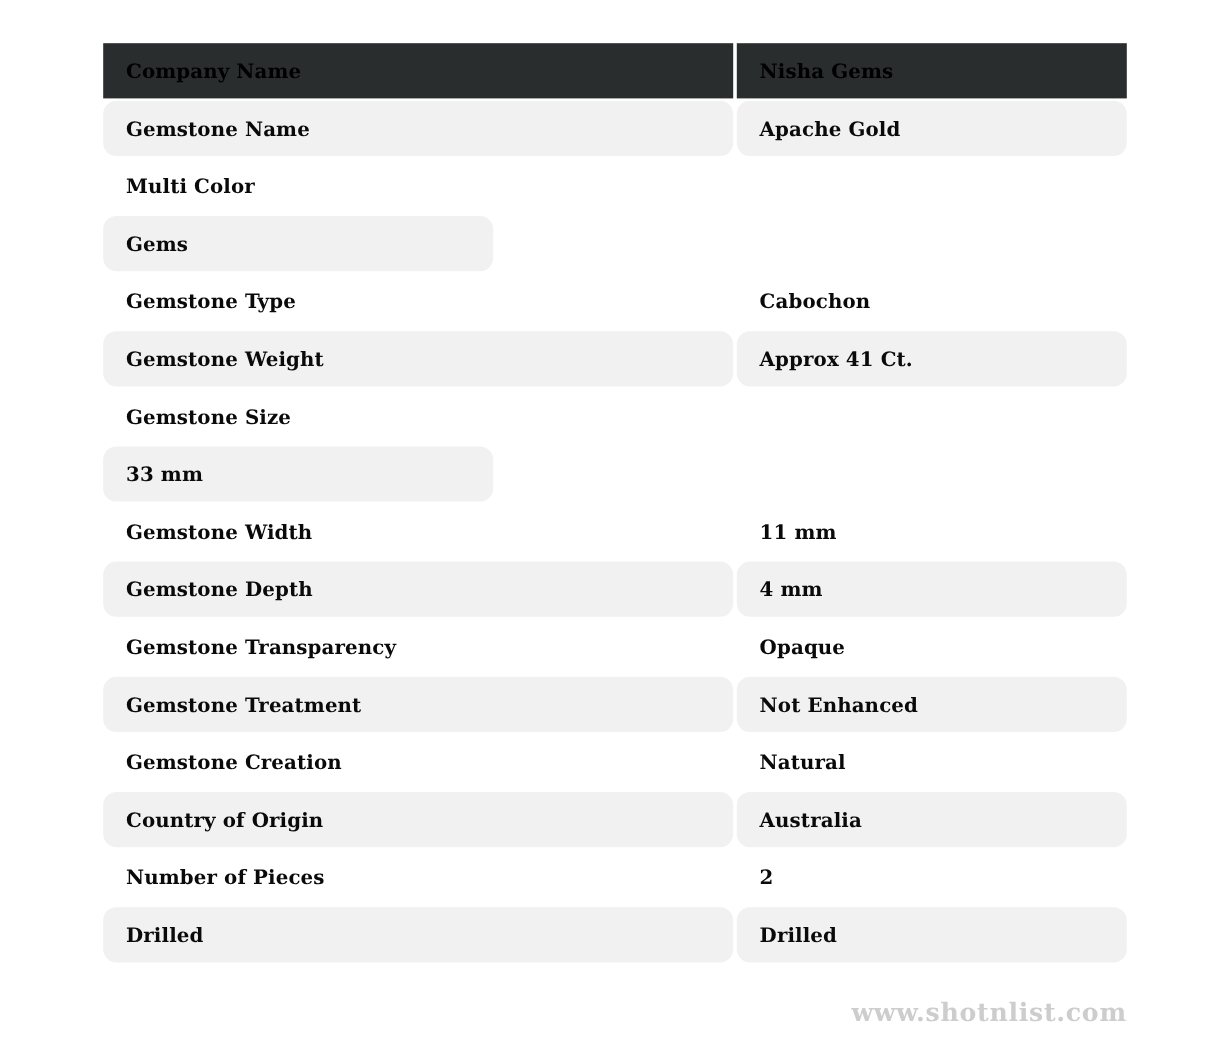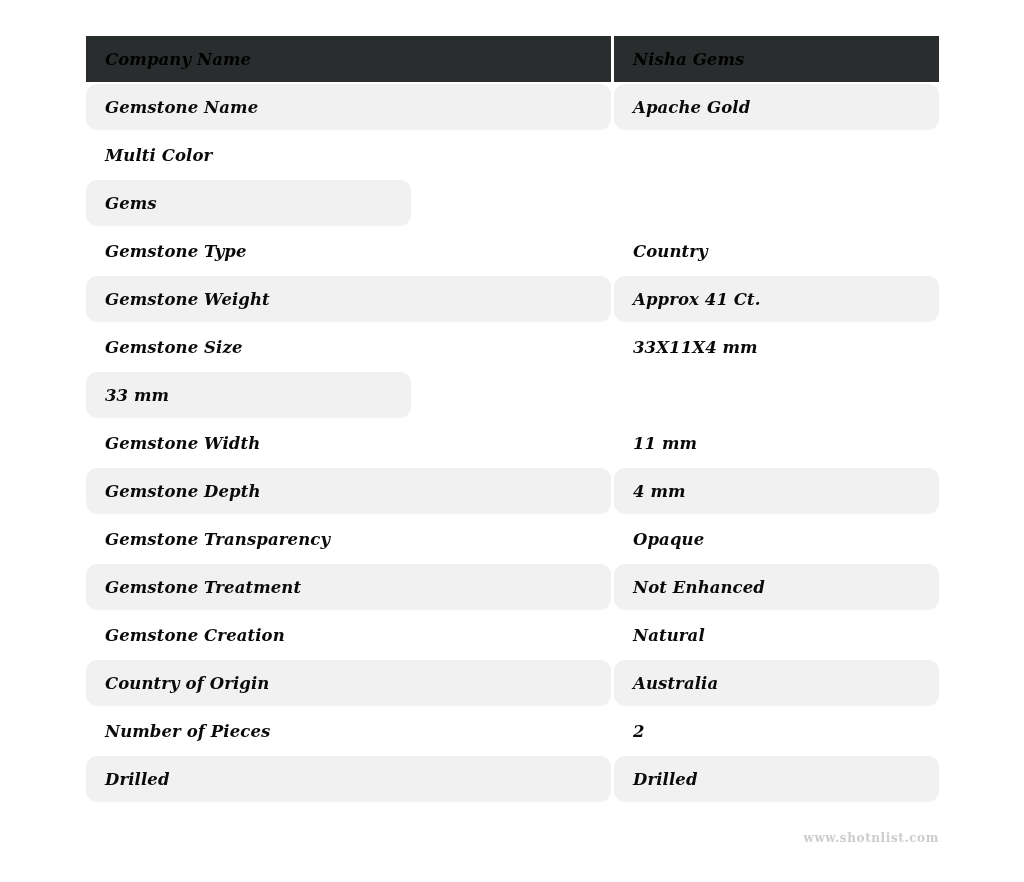--- a/index.html
+++ b/index.html
@@ -39,36 +39,35 @@
   .cell {
     display: flex;
     align-items: center;
     padding-left: 19px;
     font-weight: bold;
     font-size: 16.5px;
     color: var(--body-text);
     letter-spacing: 0.1px;
     overflow: hidden;
     white-space: nowrap;
-    font-style: italic;
   }
   .cell.label { width: 525px; }
   .cell.value { width: 325px; }
   .header-row .cell {
     background: var(--header-bg);
     color: var(--header-text);
   }
   .body-row.stripe .cell { background: var(--stripe-bg); border-radius: 11px; }
   .body-row.plain  .cell { background: var(--plain-bg); }
   .footer {
     position: absolute;
     right: 85px;
     top: 831px;
     font-weight: bold;
-    font-size: 12px;
+    font-size: 21px;
     letter-spacing: 0.6px;
     color: var(--footer-text);
     text-align: right;
   }
 </style>
 </head>
 <body>
 
 <div class="sheet">
   <div class="spec-table">
@@ -82,29 +81,28 @@
     <div class="cell value">Apache Gold</div>
   </div>
         <div class="row body-row plain">
     <div class="cell value">Multi Color</div>
   </div>
         <div class="row body-row stripe">
     <div class="cell value">Gems</div>
   </div>
         <div class="row body-row plain">
     <div class="cell label">Gemstone Type</div>
-    <div class="cell value">Country</div>
+    <div class="cell value">Cabochon</div>
   </div>
         <div class="row body-row stripe">
     <div class="cell label">Gemstone Weight</div>
     <div class="cell value">Approx 41 Ct.</div>
   </div>
         <div class="row body-row plain">
     <div class="cell label">Gemstone Size</div>
-    <div class="cell value">33X11X4 mm</div>
   </div>
         <div class="row body-row stripe">
     <div class="cell value">33 mm</div>
   </div>
         <div class="row body-row plain">
     <div class="cell label">Gemstone Width</div>
     <div class="cell value">11 mm</div>
   </div>
         <div class="row body-row stripe">
     <div class="cell label">Gemstone Depth</div>

